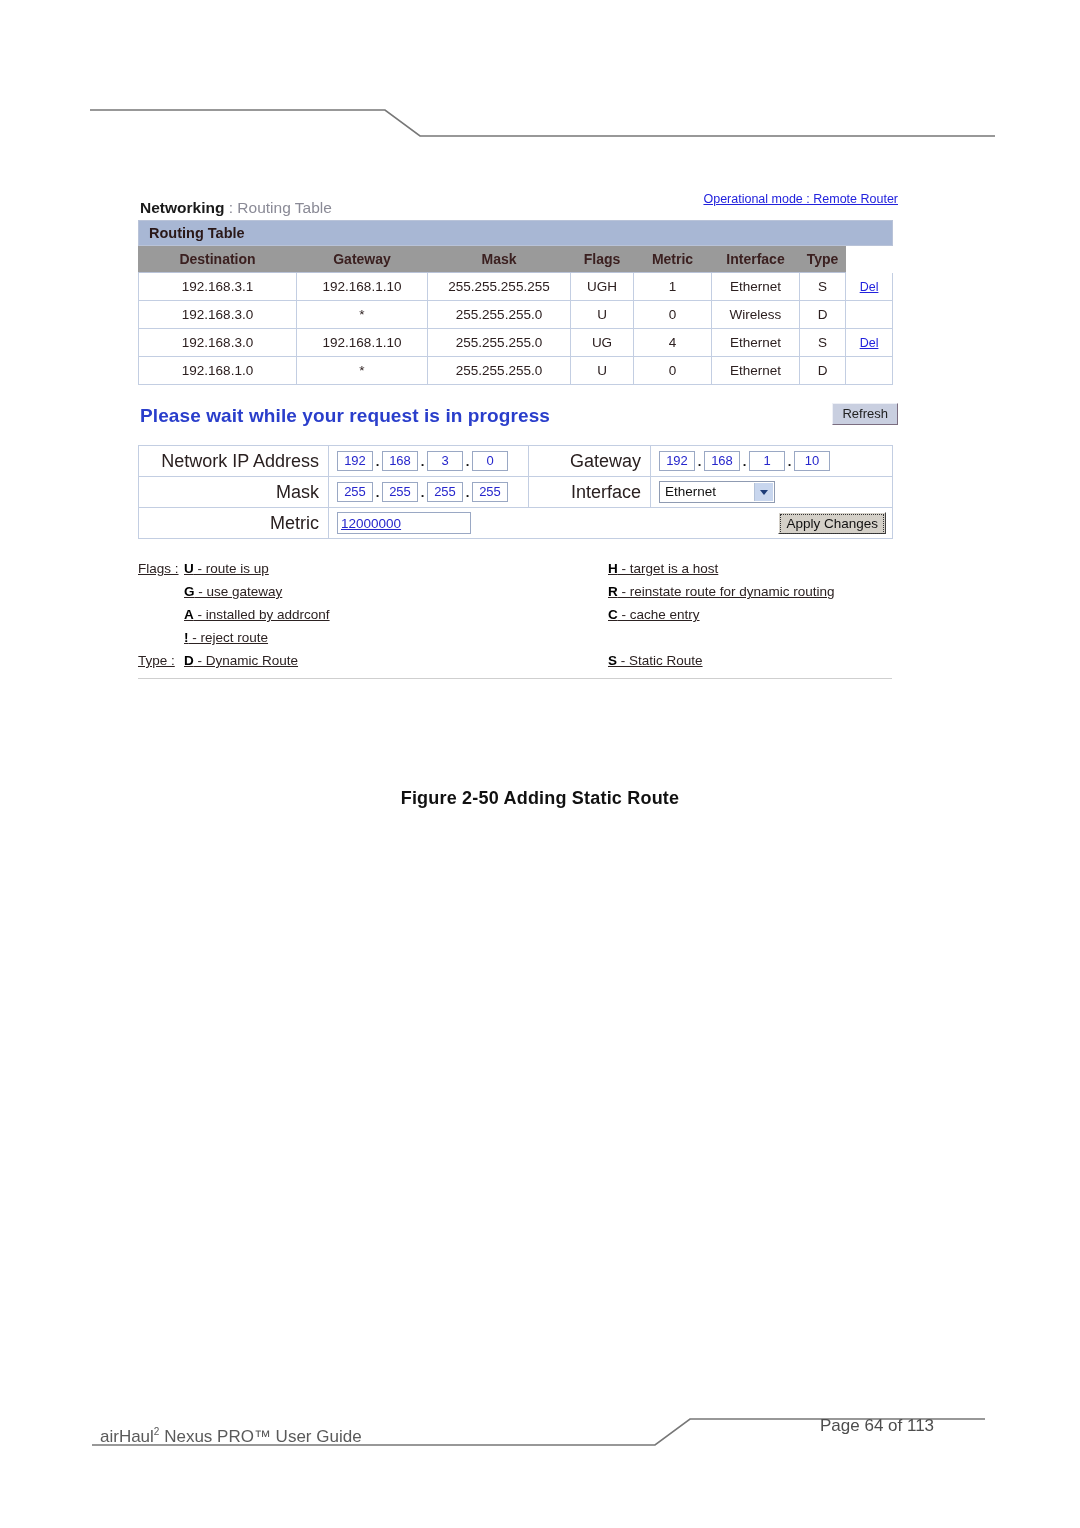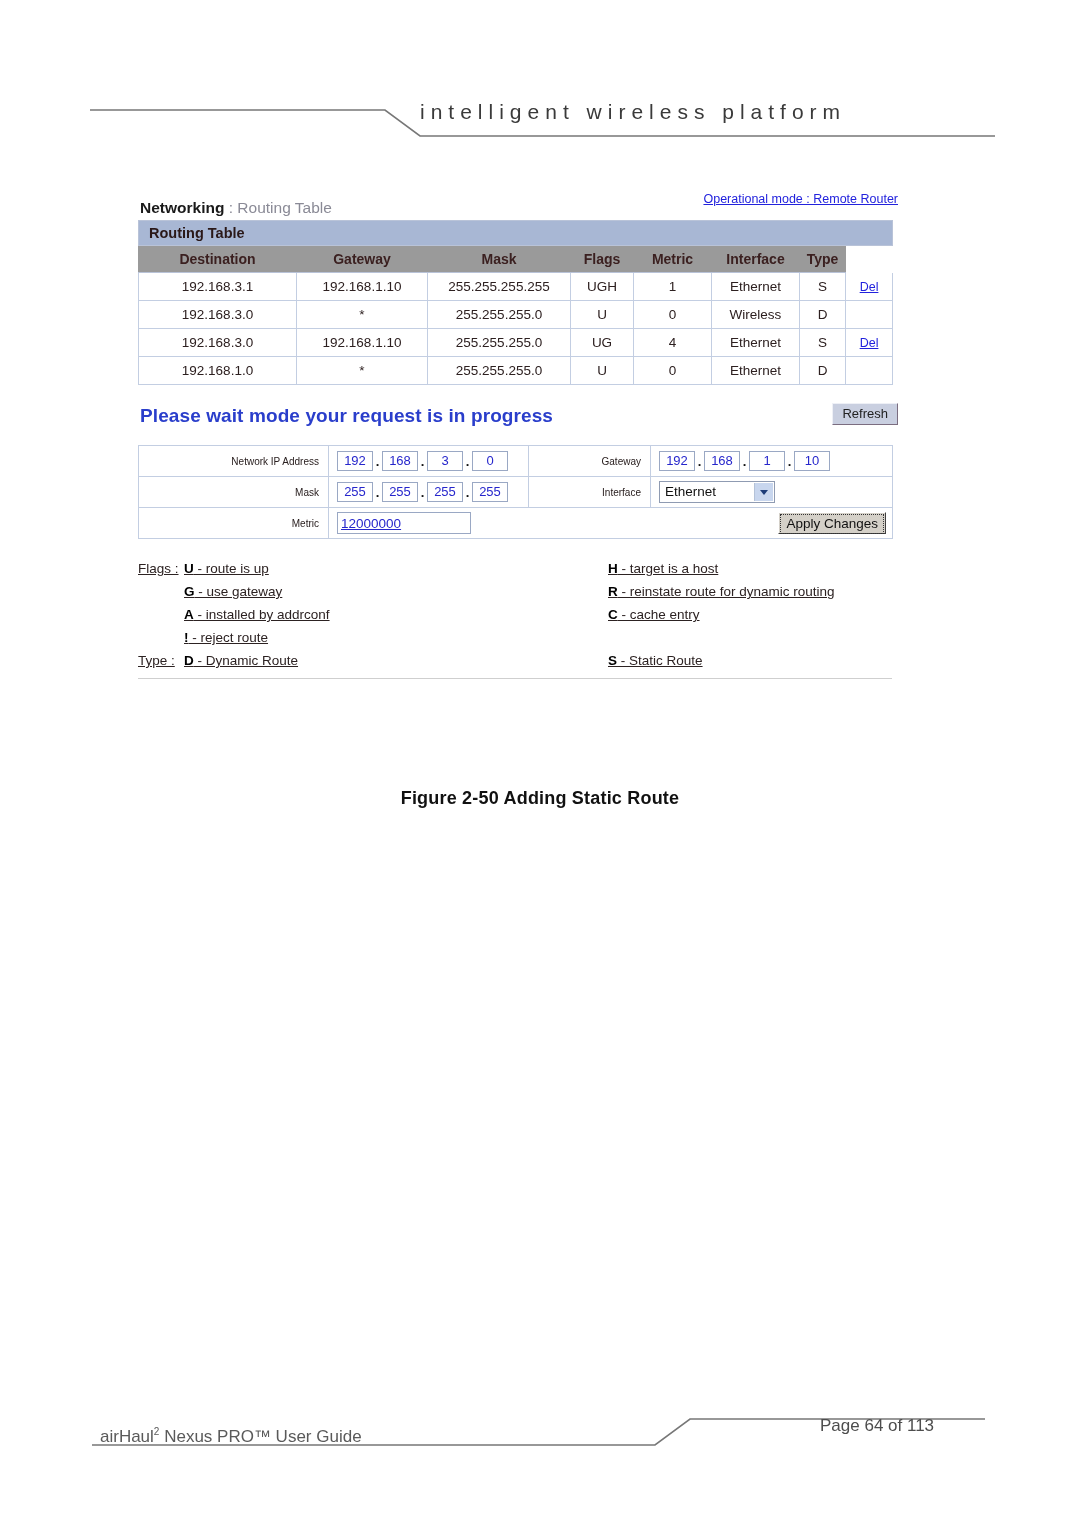--- a/index.html
+++ b/index.html
@@ -144,21 +144,21 @@
   table.asr {
     border-collapse: collapse;
     width: 754px;
     table-layout: fixed;
     background: #ffffff;
   }
   table.asr td { padding: 0; }
   .asr-label {
     text-align: right;
     padding-right: 9px !important;
-    font-size: 10px;
+    font-size: 18px;
     color: #2a2020;
     height: 30px;
     border: 1px solid #c3cee2;
     font-family: "Liberation Sans", sans-serif;
     white-space: nowrap;
   }
   .asr-field {
     border: 1px solid #c3cee2;
     padding-left: 8px !important;
     height: 30px;
@@ -311,21 +311,20 @@
     white-space: nowrap;
   }
 </style>
 </head>
 <body>
 
 <div class="page-header">
   <svg class="banner-svg" width="1080" height="150">
     <polyline points="90,110 385,110 420,136 995,136" fill="none" stroke="#777777" stroke-width="1.6"></polyline>
   </svg>
-  <div class="banner-text">intelligent  wireless  platform</div>
 </div>
 
 <div class="shot">
 
   <div class="crumb-row">
     <div class="crumb">
       <b>Networking</b><span class="crumb-sub"> : Routing Table</span>
     </div>
     <a class="opmode" href="#">Operational mode : Remote Router</a>
   </div>
@@ -394,21 +393,21 @@
         <td>U</td>
         <td>0</td>
         <td>Ethernet</td>
         <td>D</td>
         <td class="del-cell"></td>
       </tr>
     </tbody>
   </table>
 
   <div class="wait-row">
-    <div class="wait-msg">Please wait mode your request is in progress</div>
+    <div class="wait-msg">Please wait while your request is in progress</div>
     <button class="btn-refresh">Refresh</button>
   </div>
 
   <table class="asr">
     <colgroup>
       <col style="width:190px">
         <col style="width:200px">
       <col style="width:122px">
         <col style="width:242px">
     </colgroup>

